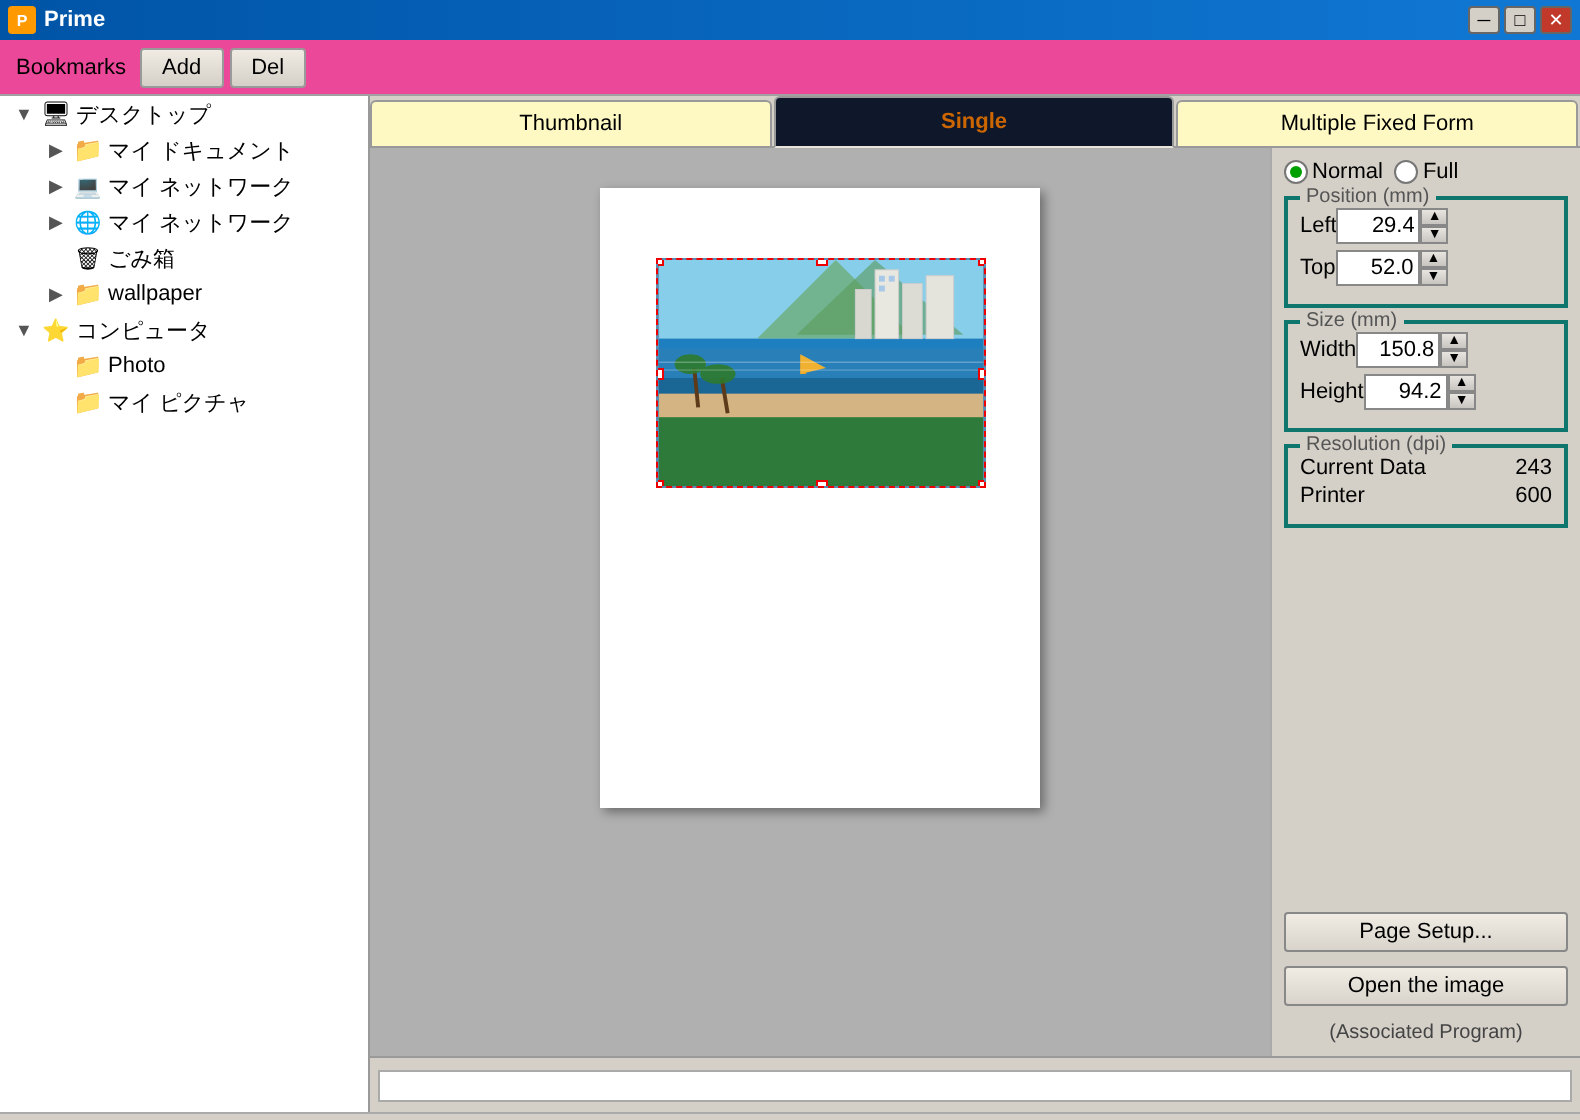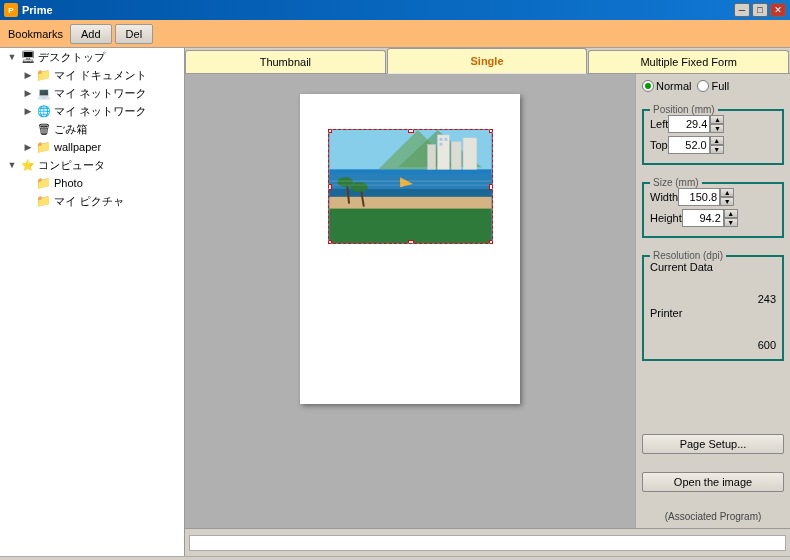--- a/index.html
+++ b/index.html
@@ -7,21 +7,21 @@
     
     
     .title-bar { background: linear-gradient(to right, #0054a6, #1078d4); color: white; height: 20px; display: flex; align-items: center; justify-content: space-between; padding: 0 4px; user-select: none; }
     .title-bar-title { display: flex; align-items: center; gap: 4px; font-size: 11px; font-weight: bold; }
     .title-bar-icon { width: 14px; height: 14px; background: #ff9900; border-radius: 2px; display: flex; align-items: center; justify-content: center; font-size: 8px; color: white; font-weight: bold; }
     .title-bar-controls { display: flex; gap: 2px; }
     .title-bar-btn { width: 16px; height: 14px; background: #d4d0c8; border: 1px solid #666; font-size: 9px; cursor: pointer; display: flex; align-items: center; justify-content: center; color: black; border-radius: 2px; }
     .title-bar-btn.close { background: #c0392b; color: white; }
     
     
-    .toolbar { background: #fdba74; border-bottom: 1px solid #a0a0a0; height: 28px; display: flex; align-items: center; padding: 3px 4px; gap: 3px; }
+    .toolbar { background: #ec4899; border-bottom: 1px solid #a0a0a0; height: 28px; display: flex; align-items: center; padding: 3px 4px; gap: 3px; }
     .toolbar-btn { background: linear-gradient(to bottom, #f0ece4, #d4d0c8); border: 1px solid #999; padding: 2px 10px; font-size: 11px; cursor: pointer; height: 20px; border-radius: 2px; }
     .toolbar-label { font-size: 11px; padding: 0 4px; }
     
     
     .main-container { display: flex; height: 508px; }
     
     
     .left-panel { width: 185px; background: white; border-right: 1px solid #999; overflow-y: auto; flex-shrink: 0; }
     .tree-item { display: flex; align-items: center; padding: 1px 0; cursor: pointer; white-space: nowrap; font-size: 11px; }
     .tree-item .indent { display: inline-block; }
@@ -36,41 +36,41 @@
     .icon-computer { font-size: 11px; }
     .icon-network { font-size: 11px; }
     .icon-trash { font-size: 11px; }
     
     
     .right-panel { flex: 1; display: flex; flex-direction: column; }
     
     
     .tabs-bar { display: flex; background: #d4d0c8; border-bottom: 1px solid #999; height: 26px; }
     .tab { flex: 1; display: flex; align-items: center; justify-content: center; border: 1px solid #999; border-bottom: none; background: #fef9c3; cursor: pointer; font-size: 11px; margin-top: 2px; margin-right: 1px; border-radius: 3px 3px 0 0; }
-    .tab.active { background: #fef9c3; border-bottom: 1px solid #e8e4dc; margin-top: 0; height: 26px; font-weight: bold; color: #cc6600; }
+    .tab.active { background: #0f172a; border-bottom: 1px solid #e8e4dc; margin-top: 0; height: 26px; font-weight: bold; color: #cc6600; }
     
     
     .content-area { display: flex; flex: 1; }
     
     
     .preview-panel { background: #b0b0b0; flex: 1; display: flex; align-items: flex-start; justify-content: center; padding: 10px; overflow: hidden; }
     .page-preview { background: white; width: 220px; height: 310px; position: relative; box-shadow: 2px 2px 5px rgba(0,0,0,0.4); margin-top: 10px; }
     .image-on-page { position: absolute; left: 28px; top: 35px; width: 165px; height: 115px; border: 1px dashed #e00; cursor: move; background: #5a8ab0; overflow: hidden; }
     .resize-handle { position: absolute; width: 6px; height: 6px; background: white; border: 1px solid #e00; }
     .resize-handle.tl { top: -3px; left: -3px; cursor: nw-resize; }
     .resize-handle.tr { top: -3px; right: -3px; cursor: ne-resize; }
     .resize-handle.bl { bottom: -3px; left: -3px; cursor: sw-resize; }
     .resize-handle.br { bottom: -3px; right: -3px; cursor: se-resize; }
     .resize-handle.tm { top: -3px; left: 50%; margin-left: -3px; cursor: n-resize; }
     .resize-handle.bm { bottom: -3px; left: 50%; margin-left: -3px; cursor: s-resize; }
     .resize-handle.ml { left: -3px; top: 50%; margin-top: -3px; cursor: w-resize; }
     .resize-handle.mr { right: -3px; top: 50%; margin-top: -3px; cursor: e-resize; }
     
     
-    .settings-panel { width: 155px; background: #d4d0c8; padding: 6px; border-left: 1px solid #aaa; display: flex; flex-direction: column; gap: 15px; }
+    .settings-panel { width: 155px; background: #d4d0c8; padding: 6px; border-left: 1px solid #aaa; display: flex; flex-direction: column; gap: 4px; }
     
     
     .radio-group { display: flex; align-items: center; gap: 6px; margin-bottom: 2px; }
     .radio-item { display: flex; align-items: center; gap: 2px; cursor: pointer; }
     .radio-circle { width: 12px; height: 12px; border-radius: 50%; border: 1px solid #777; background: white; display: flex; align-items: center; justify-content: center; flex-shrink: 0; }
     .radio-circle.checked::after { content: ''; width: 6px; height: 6px; border-radius: 50%; background: #00a000; display: block; }
     
     
     .group-box { border: 2px solid #0f766e; padding: 4px 6px 6px; position: relative; margin-bottom: 2px; }
     .group-box-title { position: absolute; top: -7px; left: 6px; background: #d4d0c8; padding: 0 3px; font-size: 10px; color: #555; }
@@ -78,21 +78,21 @@
     
     .field-row { display: flex; align-items: center; margin-bottom: 3px; }
     .field-label { font-size: 11px; }
     .spinner-group { display: flex; align-items: center; }
     .spinner-input { width: 42px; height: 18px; border: 1px solid #888; background: white; text-align: right; padding-right: 2px; font-size: 11px; }
     .spinner-btns { display: flex; flex-direction: column; }
     .spinner-btn { width: 14px; height: 9px; background: linear-gradient(to bottom, #e8e4e0, #c8c4c0); border: 1px solid #888; cursor: pointer; display: flex; align-items: center; justify-content: center; font-size: 7px; line-height: 1; }
     
     
     .info-row { display: flex; justify-content: space-between; font-size: 11px; margin-bottom: 2px; }
-    .info-value { font-size: 11px; margin-top: 32px; }
+    .info-value { font-size: 11px; }
     
     
     .action-btn { background: linear-gradient(to bottom, #f0ece4, #d8d4cc); border: 1px solid #888; padding: 3px 6px; font-size: 11px; cursor: pointer; width: 100%; margin-bottom: 3px; border-radius: 2px; text-align: center; }
     .action-note { font-size: 10px; text-align: center; color: #444; margin-top: 1px; }
     
     
     .status-bar { height: 28px; background: #d4d0c8; border-top: 1px solid #999; display: flex; align-items: center; }
     .progress-bar-area { flex: 1; height: 16px; background: white; border: 1px solid #aaa; margin: 0 4px; }
     
     

